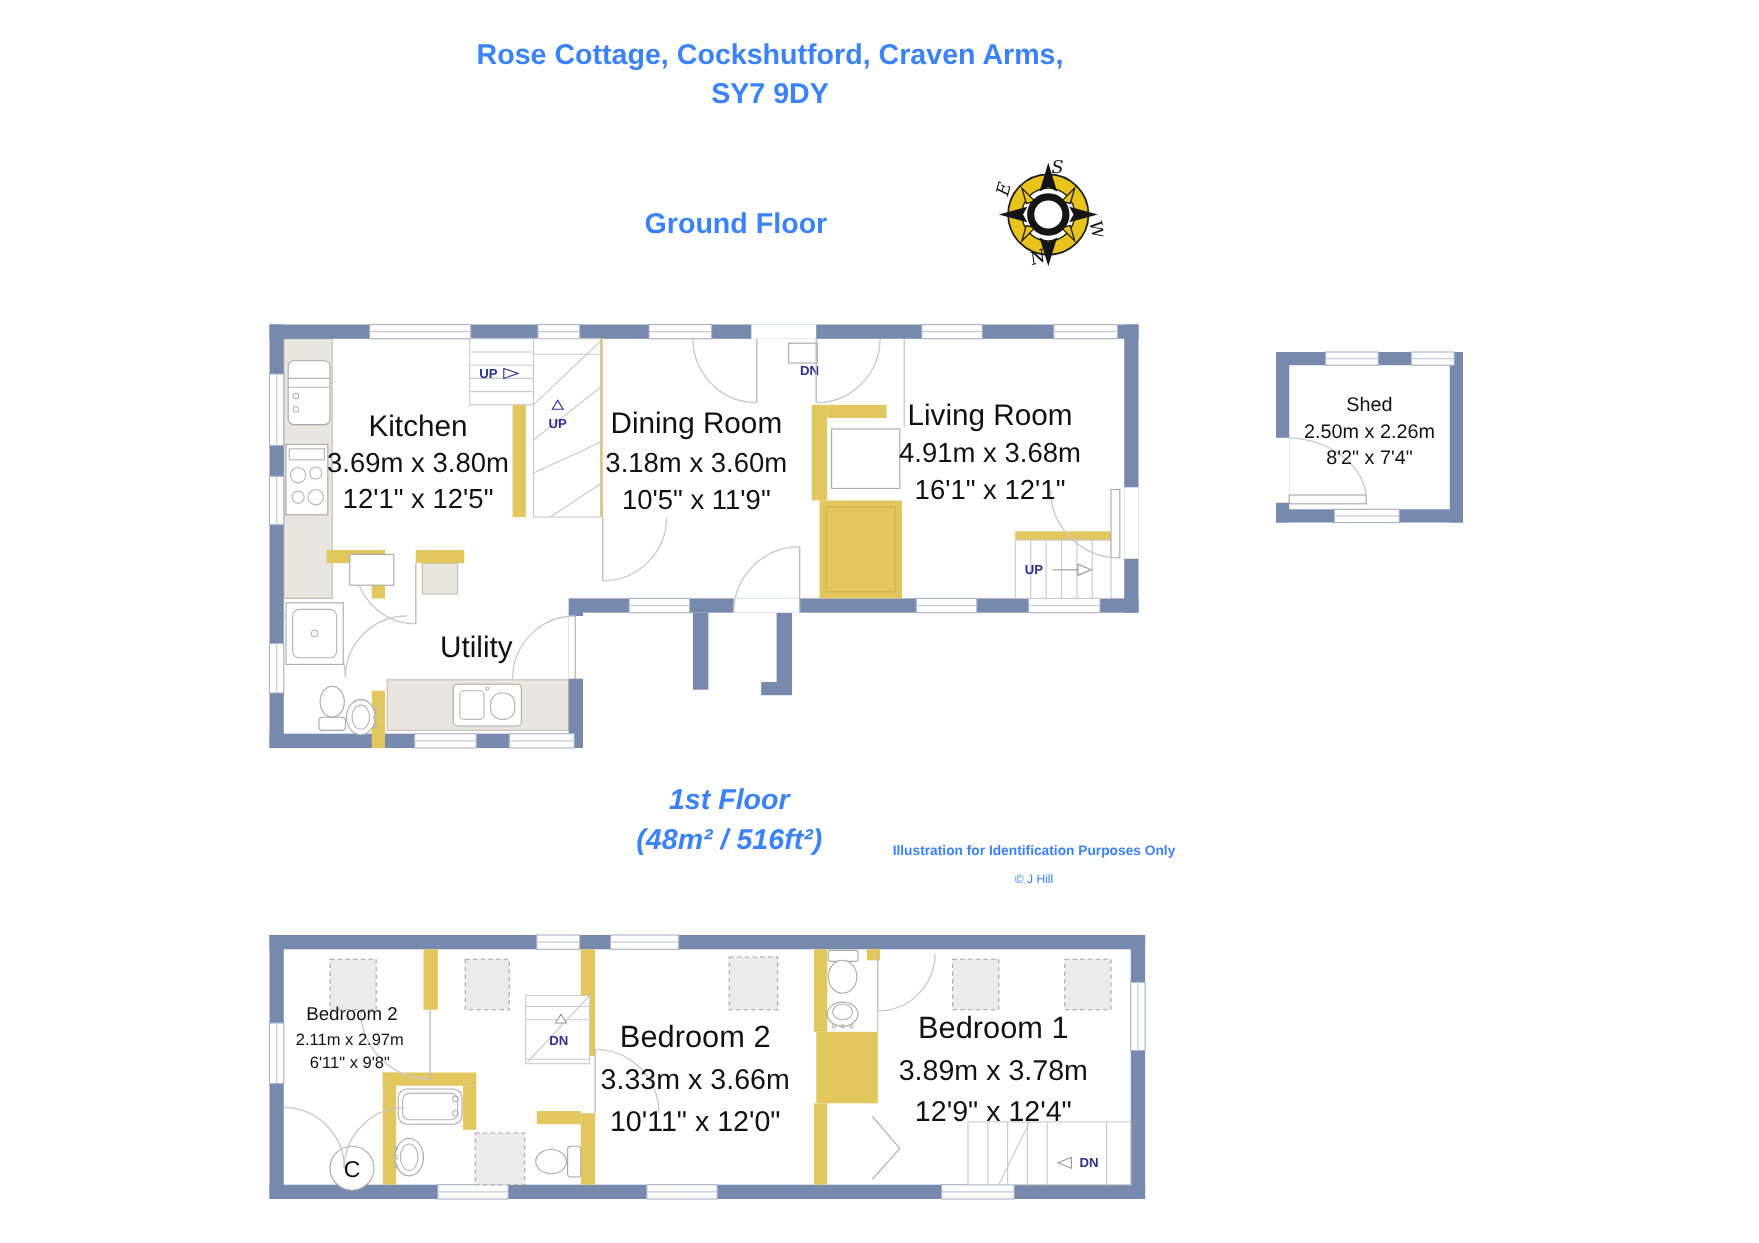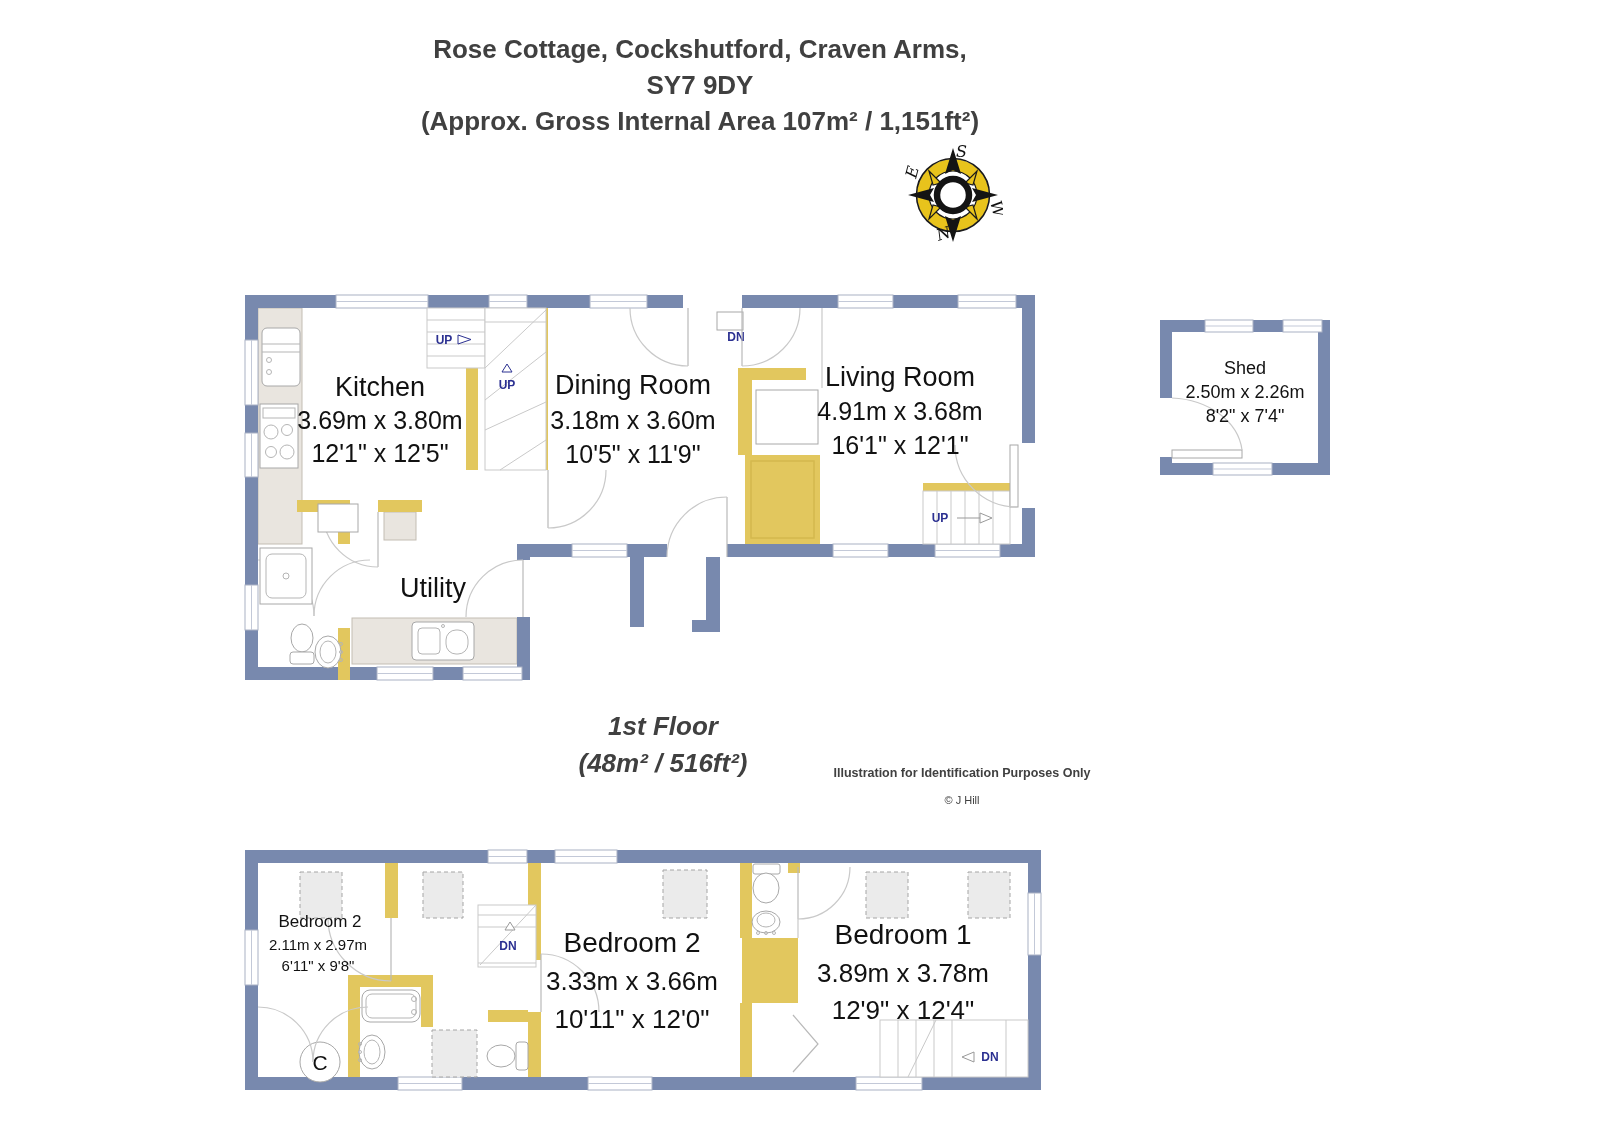--- a/index.html
+++ b/index.html
@@ -1,17 +1,17 @@
 <!DOCTYPE html>
 <html><head>
 <meta charset="utf-8">
 <style>
   html,body{margin:0;padding:0;background:#fff;}
   .page{position:relative;width:1441px;height:1130px;background:#fff;overflow:hidden;
-        font-family:"Liberation Sans",sans-serif;color:#404040;}
+        font-family:"Liberation Sans",sans-serif;color:#3b82f6;}
   .abs{position:absolute;}
   .hdr{font-weight:bold;font-size:26px;line-height:36px;text-align:center;}
   .sub{font-weight:bold;font-size:26px;line-height:37px;text-align:center;}
   .note1{font-weight:bold;font-size:12.5px;text-align:center;}
   .note2{font-size:11px;text-align:center;margin-top:14px;}
   svg text{font-family:"Liberation Sans",sans-serif;}
   .w{fill:#7889ae;}
   .y{fill:#e2c75e;}
   .yi{fill:none;stroke:#d3b84e;stroke-width:1.5;}
   .win{fill:#ffffff;stroke:#a9b1c4;stroke-width:1;}
@@ -37,32 +37,32 @@
   .cmp{font-style:italic;font-family:"DejaVu Serif",serif;font-size:16px;fill:#111;}
 </style>
 </head>
 <body>
 
 <div class="page">
 
   <div class="abs hdr" style="left:100px;top:31px;width:1200px;">
     <div>Rose Cottage, Cockshutford, Craven Arms,</div>
     <div>SY7 9DY</div>
-    <div>(Approx. Gross Internal Area 107m² / 1,151ft²)</div>
   </div>
 
   <div class="abs sub" style="left:369px;top:185px;width:600px;">
+    <div>Ground Floor</div>
   </div>
 
   <div class="abs sub" style="left:363px;top:708px;width:600px;font-style:italic;">
     <div>1st Floor</div>
     <div>(48m² / 516ft²)</div>
   </div>
 
-  <div class="abs" style="left:712px;top:766px;width:500px;">
+  <div class="abs" style="left:690px;top:766px;width:500px;">
     <div class="note1">Illustration for Identification Purposes Only</div>
     <div class="note2">© J Hill</div>
   </div>
 
   <svg class="abs" style="left:903px;top:143px;" width="100" height="100" viewBox="0 0 100 100">
     <circle cx="50" cy="52" r="30" fill="none" stroke="#e8c31c" stroke-width="12"></circle>
     <circle cx="50" cy="52" r="36.5" fill="none" stroke="#1a1a1a" stroke-width="1.6"></circle>
     <circle cx="50" cy="52" r="24" fill="none" stroke="#1a1a1a" stroke-width="1.2"></circle>
     <g fill="#e8c31c" stroke="#1a1a1a" stroke-width="1.2">
       <polygon points="26,28 38,40 30,42"></polygon>

